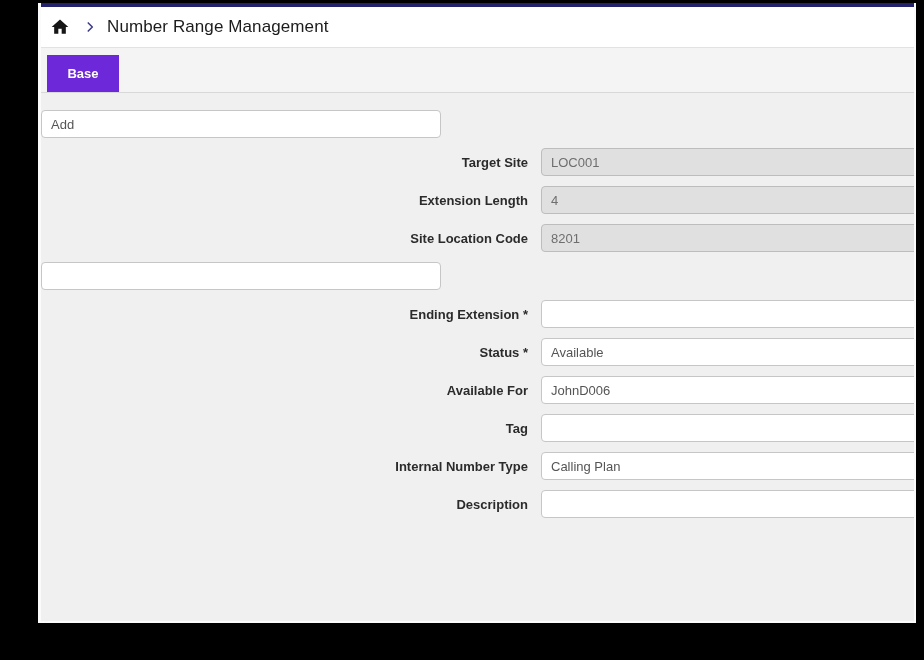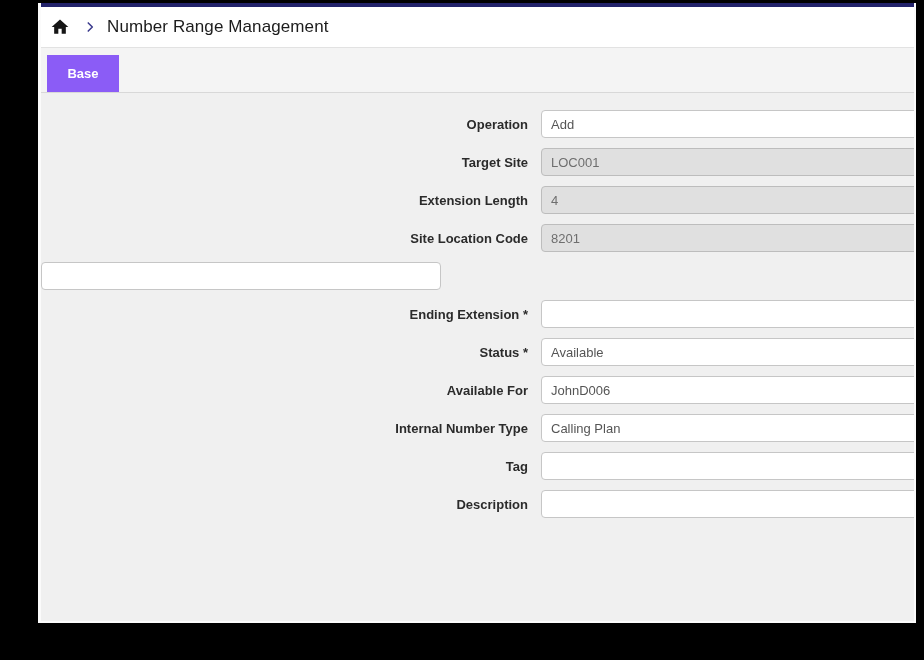--- a/index.html
+++ b/index.html
@@ -61,21 +61,21 @@
     background: #f4f4f4;
     border-bottom: 1px solid #d8d8d8;
     display: flex;
     align-items: flex-end;
     padding-left: 6px;
     box-sizing: border-box;
   }
   .tab {
     min-width: 72px;
     height: 37px;
-    background: #8b5cf6;
+    background: #6d28d9;
     color: #ffffff;
     font-size: 13px;
     font-weight: bold;
     display: flex;
     align-items: center;
     justify-content: center;
     padding: 0 14px;
     box-sizing: border-box;
     cursor: pointer;
   }
@@ -137,21 +137,20 @@
     <span class="page-title">Number Range Management</span>
   </div>
 
   <div class="tabrow">
     <div class="tab">Base</div>
   </div>
 
   <div class="form">
 
     <div class="row">
-      <label class="lbl">Operation</label>
       <input class="fld" value="Add" style="">
     </div>
 
     <div class="row">
       <label class="lbl">Target Site</label>
       <input class="fld disabled" readonly="" value="LOC001" style="">
     </div>
 
 
     <div class="row">
@@ -178,29 +177,29 @@
       <input class="fld" value="Available" style="">
     </div>
 
     <div class="row">
       <label class="lbl">Available For</label>
       <input class="fld" value="JohnD006" style="">
     </div>
 
 
     <div class="row">
+      <label class="lbl">Tag</label>
+      <input class="fld" value="" style="">
+    </div>
+
+    <div class="row">
       <label class="lbl">Internal Number Type</label>
       <input class="fld" value="Calling Plan" style="">
     </div>
 
     <div class="row">
-      <label class="lbl">Tag</label>
-      <input class="fld" value="" style="">
-    </div>
-
-    <div class="row">
       <label class="lbl">Description</label>
       <input class="fld" value="" style="">
     </div>
 
 
   </div>
 </div>
 
 </body></html>

